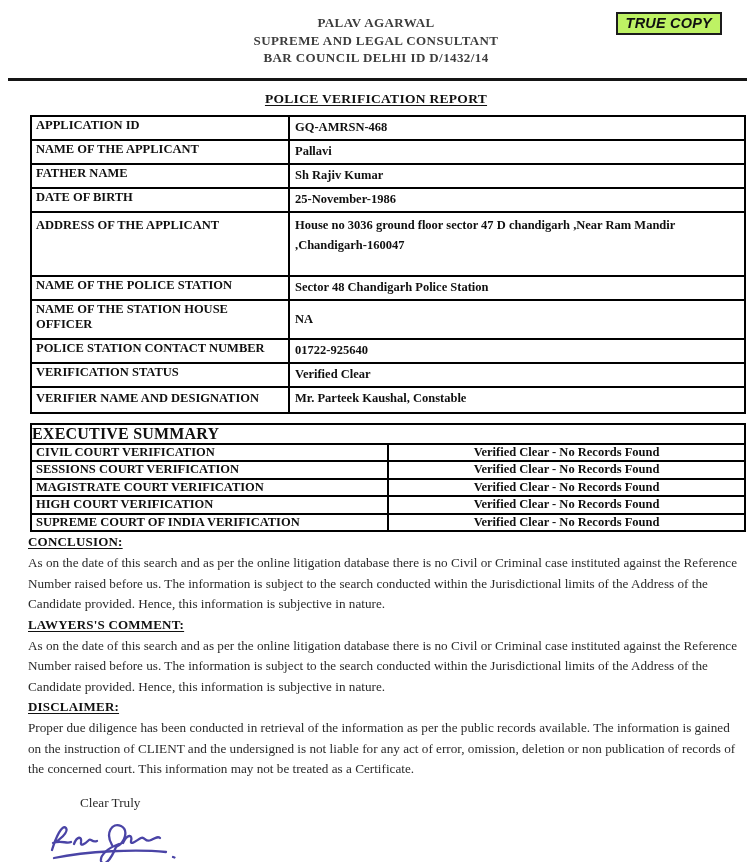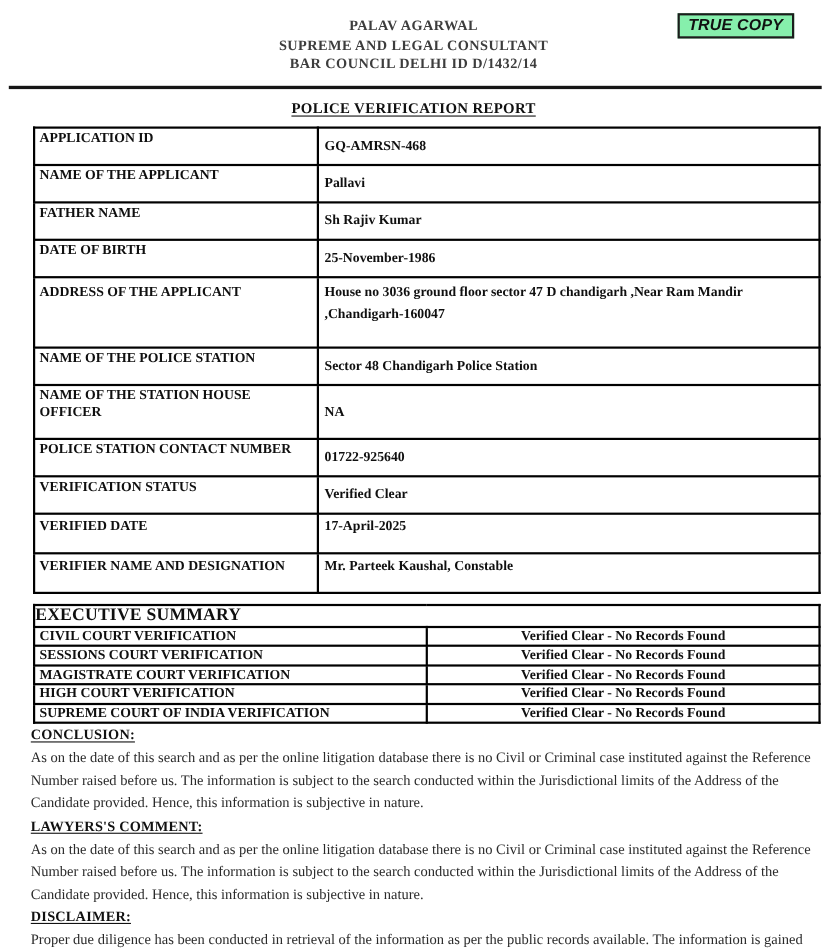--- a/index.html
+++ b/index.html
@@ -18,39 +18,39 @@
   .letterhead .lh-line {
     font-weight: bold; font-size: 13px; line-height: 17.5px;
     color: #3d3d3d; letter-spacing: 0.4px;
   }
   .true-copy {
     position: absolute; top: 0px; right: 30px;
     border: 2px solid #1c1c1c;
     padding: 1px 8px 2px 8px;
     font-family: "Liberation Sans", sans-serif;
     font-weight: bold; font-style: italic; font-size: 14.5px;
-    color: #111; background: #86efac; letter-spacing: 0.2px;
+    color: #111; background: #bef264; letter-spacing: 0.2px;
   }
   .rule { height: 3px; background: #151515; margin: 11px 5px 0 8px; }
 
   .doc-title {
     text-align: center; font-weight: bold; font-size: 13.5px;
     margin-top: 10px; letter-spacing: 0.3px; color: #111;
   }
   .doc-title span { text-decoration: underline; text-underline-offset: 2px; }
 
   
   table { border-collapse: collapse; table-layout: fixed; }
   .report-table, .summary-table {
     width: 716px; margin-left: 30px; border: 2px solid #000;
   }
   .report-table { margin-top: 8px; }
   .summary-table { margin-top: 9px; }
   td, th { border: 2px solid #000; font-size: 12.5px; font-weight: bold; color: #101010; }
-  .report-table td.lbl { width: 258px; padding: 1px 3px 16px 4px; }
+  .report-table td.lbl { width: 258px; padding: 1px 3px 6px 4px; }
   .report-table td.val { padding: 1px 3px 1px 5px; }
   .report-table tr { height: 21px; }
   .report-table tr.row-address { height: 64px; }
   .report-table tr.row-address td { vertical-align: top; padding-top: 2px; line-height: 20px; }
   .report-table tr.row-vdate td, .report-table tr.row-verifier td { vertical-align: top; padding-top: 3px; }
   .summary-table th.sum-title { text-align: left; height: 19px; font-size: 16px; letter-spacing: 0.2px; margin-left: 20px; }
   .summary-table tr.sum-row { height: 17.5px; }
   .summary-table td.lbl { width: 262px; padding: 0 3px 0 4px; }
   .summary-table td.val { text-align: center; padding: 0 3px; }
 
@@ -116,24 +116,20 @@
       <td class="val">NA</td>
     </tr>
     <tr>
       <td class="lbl">POLICE STATION CONTACT NUMBER</td>
       <td class="val">01722-925640</td>
     </tr>
     <tr>
       <td class="lbl">VERIFICATION STATUS</td>
       <td class="val">Verified Clear</td>
     </tr>
-    <tr class="row-vdate">
-      <td class="lbl">VERIFIED DATE</td>
-      <td class="val">17-April-2025</td>
-    </tr>
     <tr class="row-verifier">
       <td class="lbl">VERIFIER NAME AND DESIGNATION</td>
       <td class="val">Mr. Parteek Kaushal, Constable</td>
     </tr>
   </tbody>
     </table>
 
   <table class="summary-table">
     <tbody>
         <tr>

